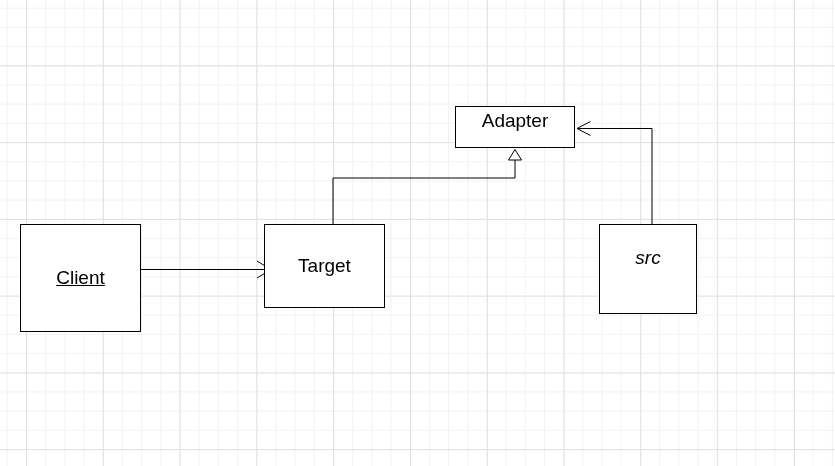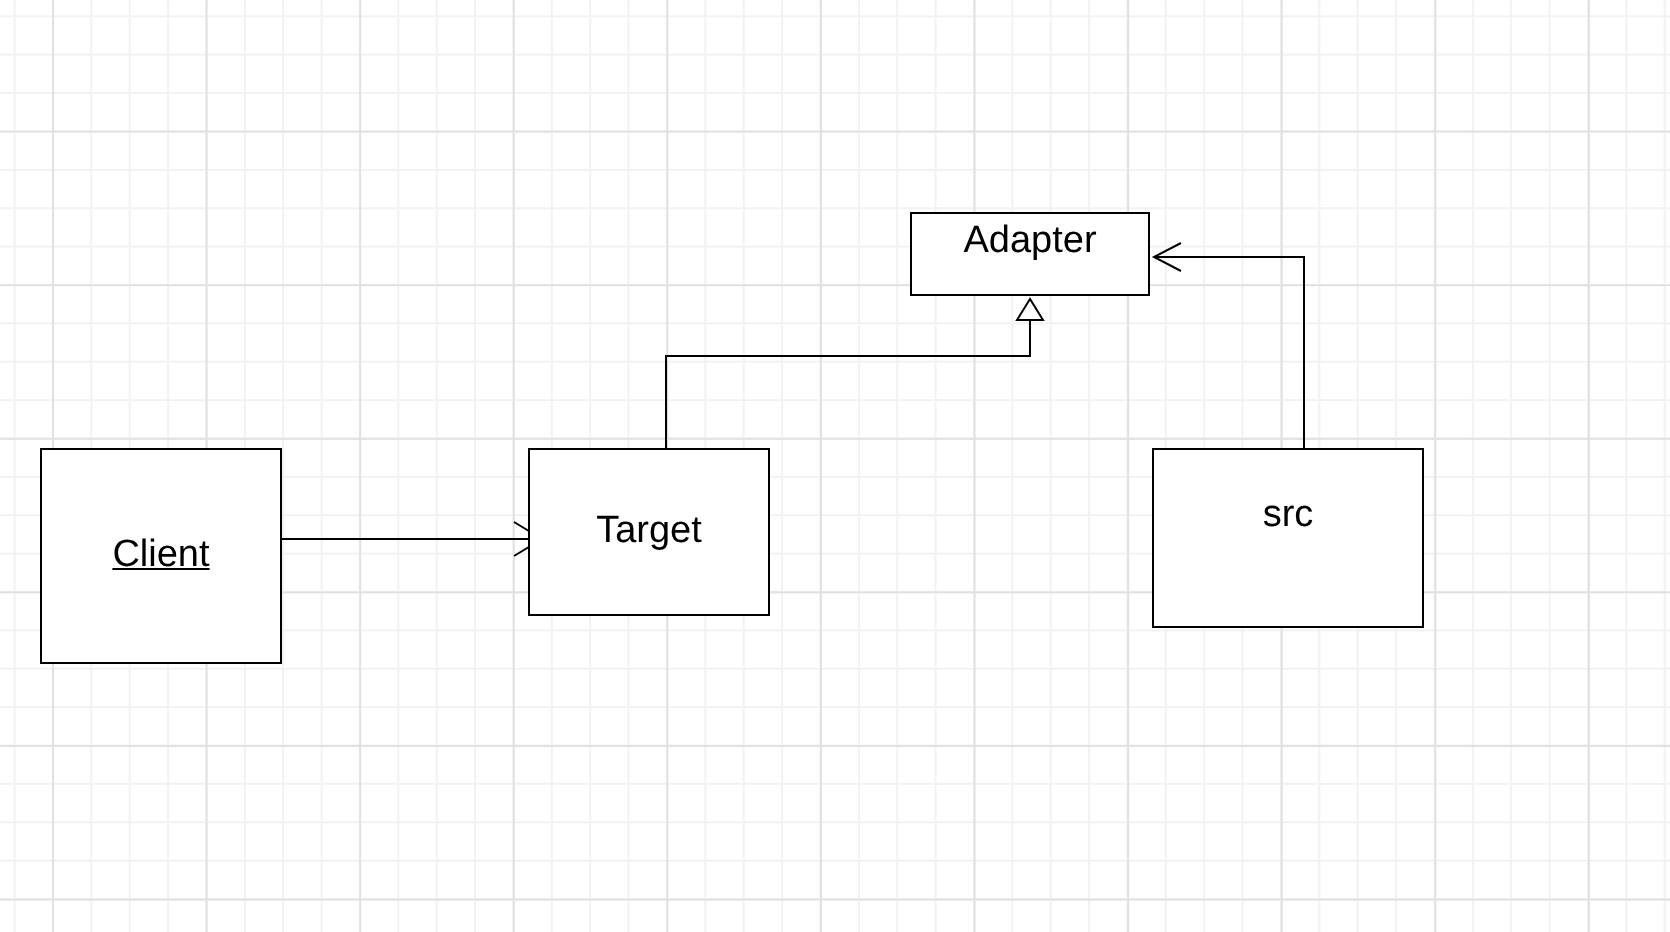--- a/index.html
+++ b/index.html
@@ -95,17 +95,17 @@
   </div>
 
   <div class="node" style="left:264px; top:224px; width:121px; height:84px;">
     <span class="label">Target</span>
   </div>
 
   <div class="node lift-sm" style="left:455px; top:106px; width:120px; height:42px;">
     <span class="label">Adapter</span>
   </div>
 
-  <div class="node lift-md" style="left:576px; top:224px; width:136px; height:90px;">
+  <div class="node lift-md" style="left:599px; top:224px; width:98px; height:90px;font-style:italic;">
     <span class="label">src</span>
   </div>
 
 </div>
 
 </body></html>

